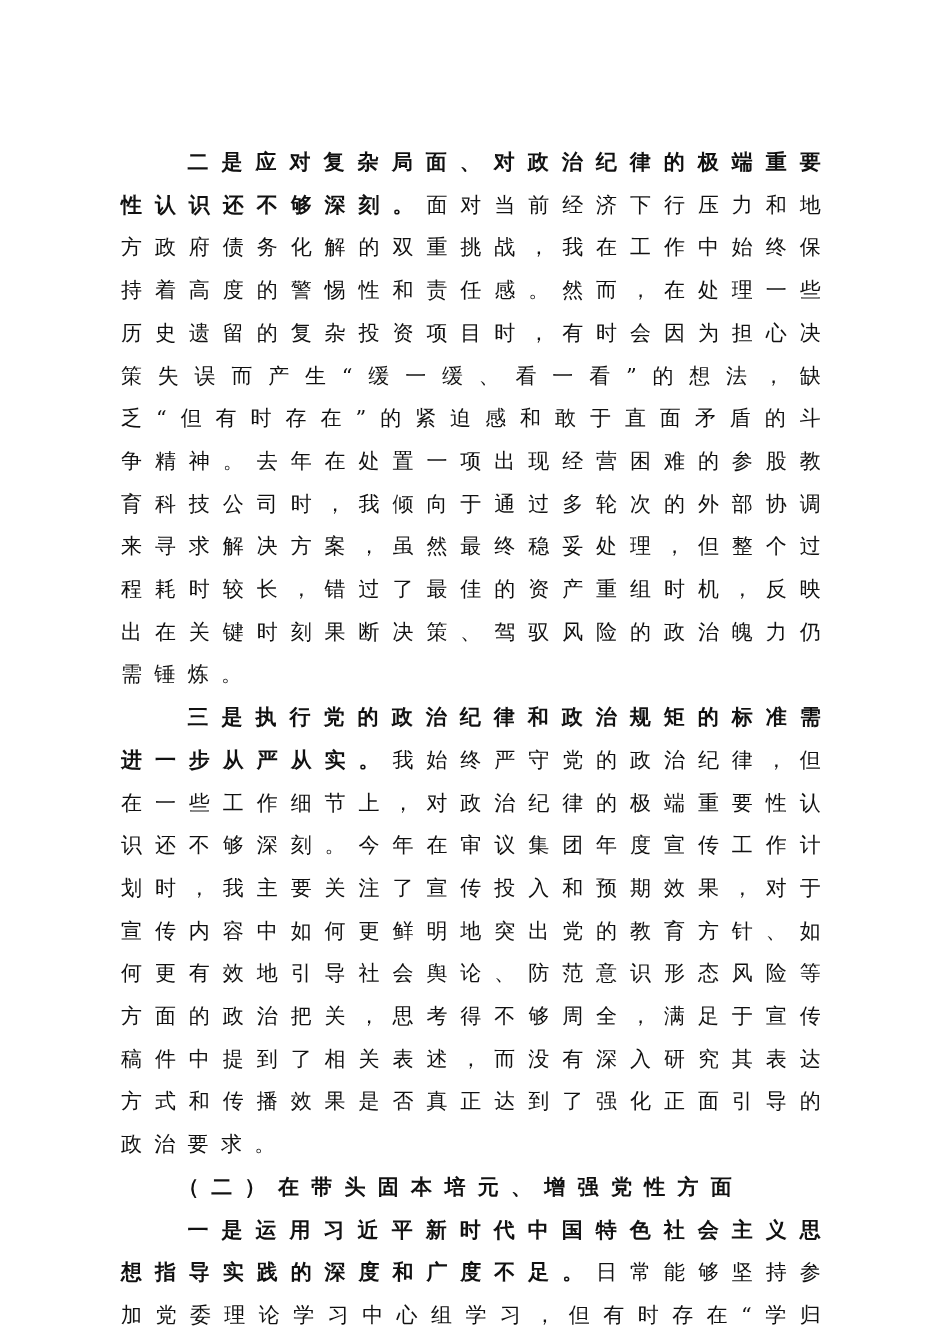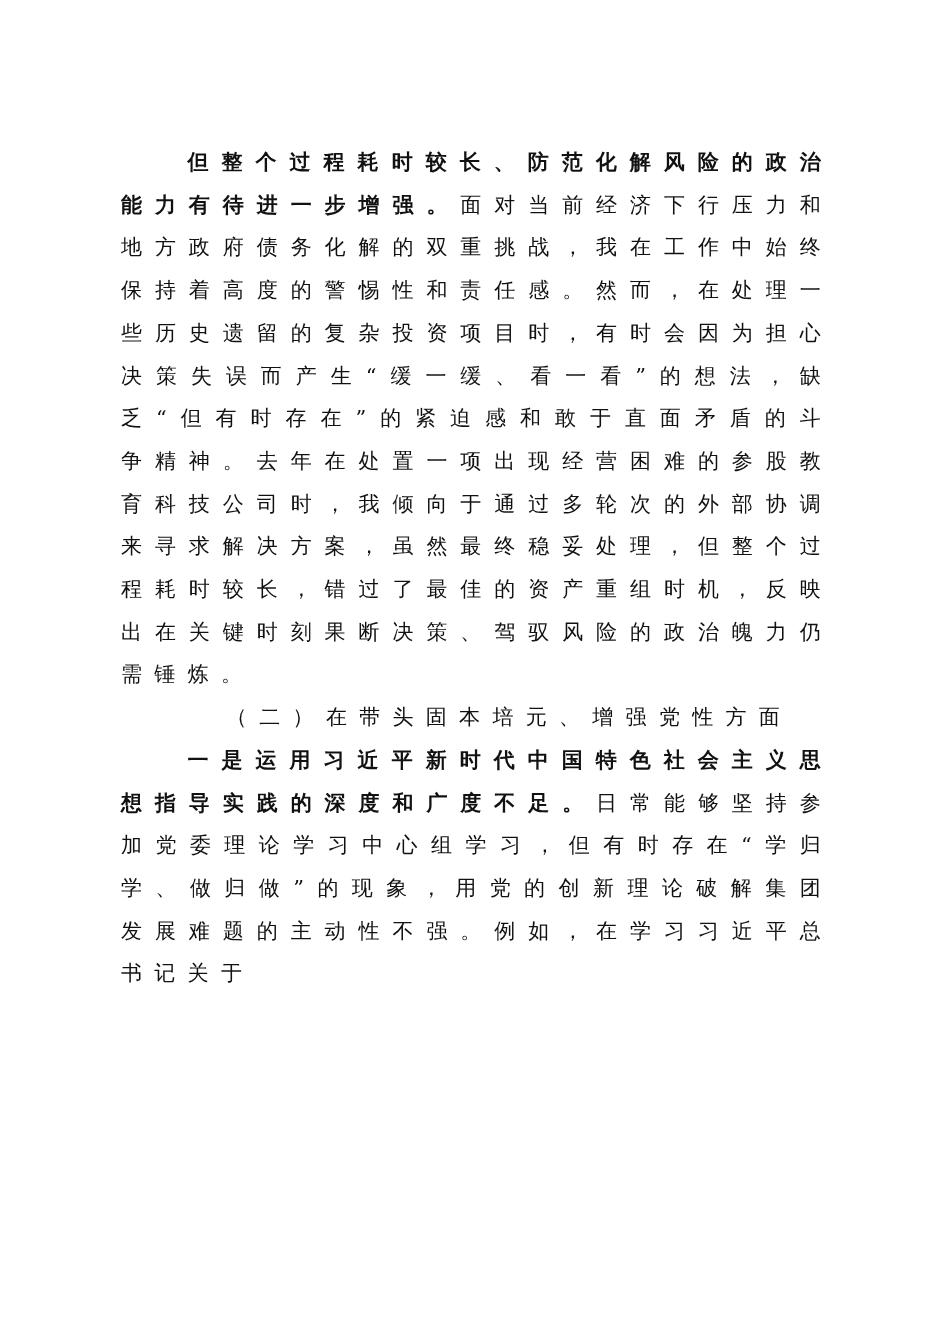--- a/index.html
+++ b/index.html
@@ -32,22 +32,23 @@
   }
   .lead {
     font-weight: bold;
   }
   .heading {
     margin: 0;
     text-indent: 57px;
     font-weight: normal;
     font-size: 21px;
   }
-  .heading span { font-weight: normal; margin-left: 48px; }
+  .heading span { font-weight: bold; }
 </style>
 </head>
 <body>
 
 <div class="page">
-  <p class="para"><span class="lead">但整个过程耗时较长、防范化解风险的政治能力有待进一步增强。</span><span>面对当前经济下行压力和地方政府债务化解的双重挑战，我在工作中始终保持着高度的警惕性和责任感。然而，在处理一些历史遗留的复杂投资项目时，有时会因为担心决策失误而产生“缓一缓、看一看”的想法，缺乏“但有时存在”的紧迫感和敢于直面矛盾的斗争精神。去年在处置一项出现经营困难的参股教育科技公司时，我倾向于通过多轮次的外部协调来寻求解决方案，虽然最终稳妥处理，但整个过程耗时较长，错过了最佳的资产重组时机，反映出在关键时刻果断决策、驾驭风险的政治魄力仍需锤炼。</span></p>
+  <p class="para"><span class="lead">二是应对复杂局面、对政治纪律的极端重要性认识还不够深刻。</span><span>面对当前经济下行压力和地方政府债务化解的双重挑战，我在工作中始终保持着高度的警惕性和责任感。然而，在处理一些历史遗留的复杂投资项目时，有时会因为担心决策失误而产生“缓一缓、看一看”的想法，缺乏“但有时存在”的紧迫感和敢于直面矛盾的斗争精神。去年在处置一项出现经营困难的参股教育科技公司时，我倾向于通过多轮次的外部协调来寻求解决方案，虽然最终稳妥处理，但整个过程耗时较长，错过了最佳的资产重组时机，反映出在关键时刻果断决策、驾驭风险的政治魄力仍需锤炼。</span></p>
+  <p class="para"><span class="lead">三是执行党的政治纪律和政治规矩的标准需进一步从严从实。</span><span>我始终严守党的政治纪律，但在一些工作细节上，对政治纪律的极端重要性认识还不够深刻。今年在审议集团年度宣传工作计划时，我主要关注了宣传投入和预期效果，对于宣传内容中如何更鲜明地突出党的教育方针、如何更有效地引导社会舆论、防范意识形态风险等方面的政治把关，思考得不够周全，满足于宣传稿件中提到了相关表述，而没有深入研究其表达方式和传播效果是否真正达到了强化正面引导的政治要求。</span></p>
   <p class="heading"><span>（二）在带头固本培元、增强党性方面</span></p>
   <p class="para"><span class="lead">一是运用习近平新时代中国特色社会主义思想指导实践的深度和广度不足。</span><span>日常能够坚持参加党委理论学习中心组学习，但有时存在“学归学、做归做”的现象，用党的创新理论破解集团发展难题的主动性不强。例如，在学习习近平总书记关于</span></p>
 </div>
 
 </body></html>

